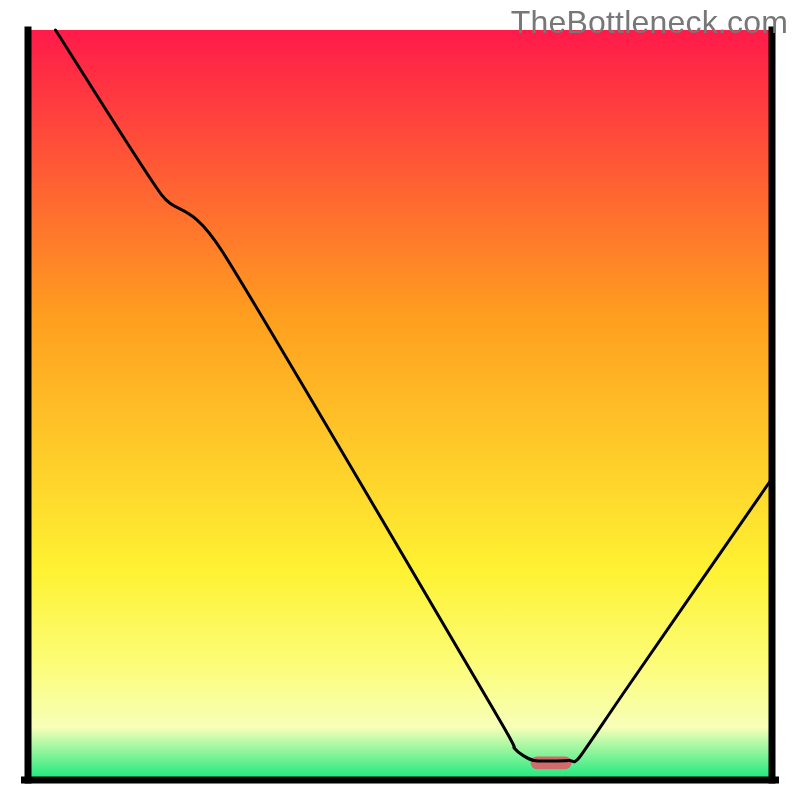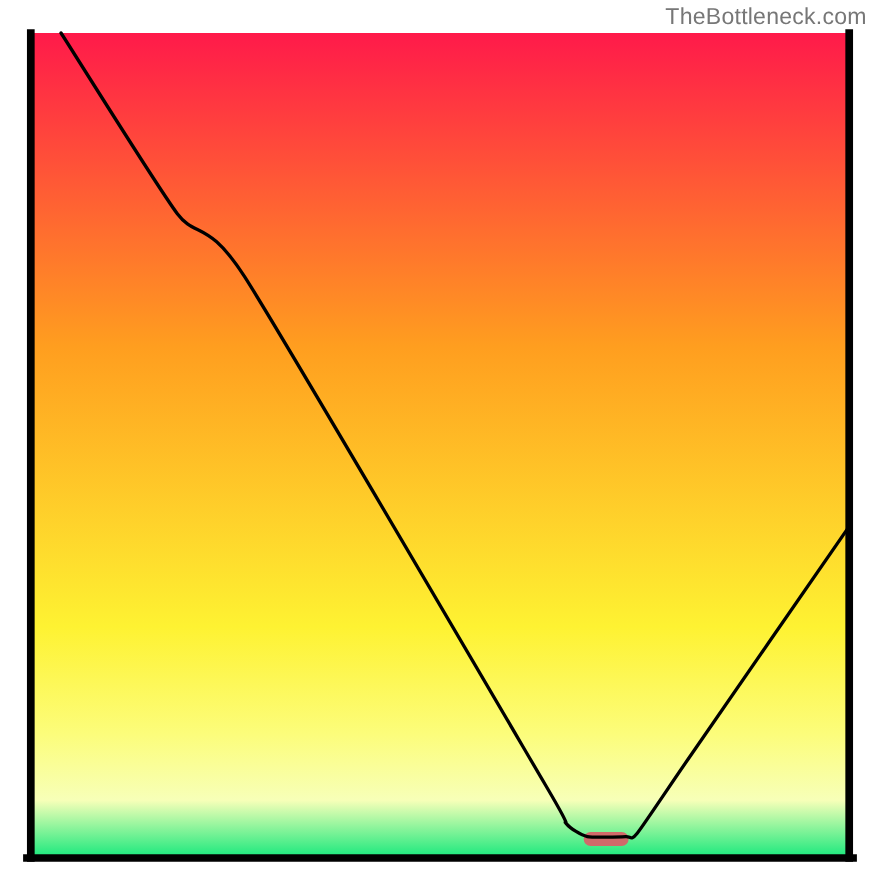--- a/index.html
+++ b/index.html
@@ -13,21 +13,21 @@
   }
   .stage {
     position: relative;
     width: 800px;
     height: 800px;
   }
   .watermark {
     position: absolute;
     top: 4px;
     right: 12px;
-    font-size: 21px;
+    font-size: 32px;
     font-weight: 400;
     color: #777;
     letter-spacing: 0.2px;
     user-select: none;
   }
   svg {
     display: block;
   }
 </style>
 </head>

